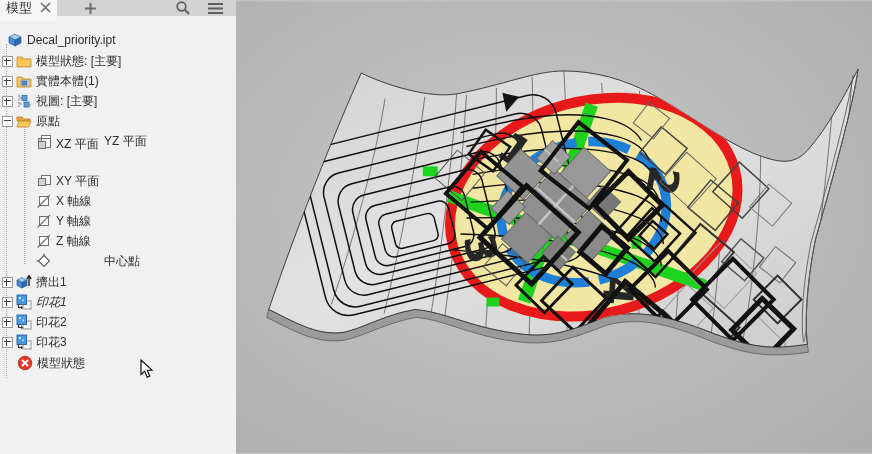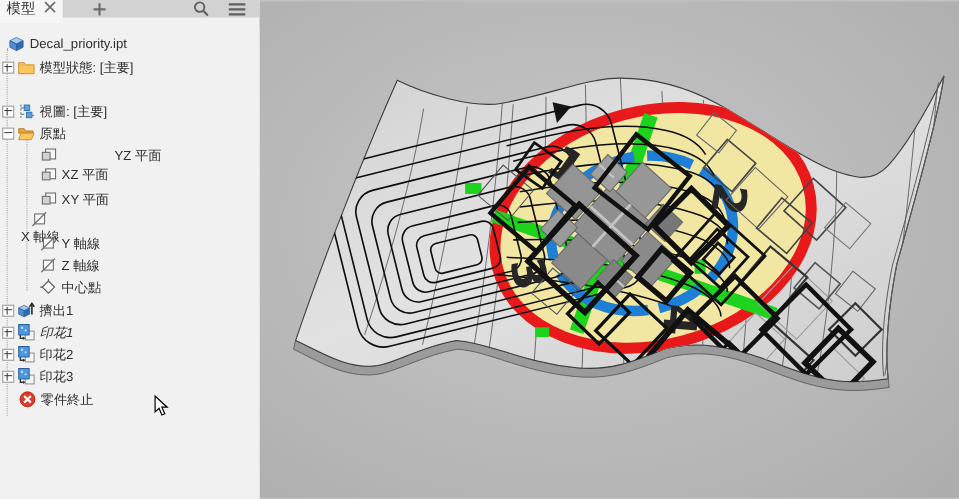--- a/index.html
+++ b/index.html
@@ -82,20 +82,32 @@
           <i class="h"></i>
           <i class="v"></i>
         </span>
       <svg class="icon16" viewBox="0 0 16 16">
         <path d="M1,4 h5 l1.5,2 H15 v8 H1 z" fill="#fbc75d" stroke="#c08a2e" stroke-width="0.8"></path>
         <path d="M1,6 H15" stroke="#e7ab45" stroke-width="0.8"></path>
       </svg>
       <span class="lbl">模型狀態: [主要]</span>
     </div>
 
+    <div class="row" style="top:45px;left:2px;">
+      <span class="expander">
+          <i class="h"></i>
+          <i class="v"></i>
+        </span>
+      <svg class="icon16" viewBox="0 0 16 16">
+        <path d="M1,4 h5 l1.5,2 H15 v8 H1 z" fill="#fbc75d" stroke="#c08a2e" stroke-width="0.8"></path>
+        <rect x="5" y="7" width="8" height="6" fill="#fff" stroke="#888" stroke-width="0.7"></rect>
+        <rect x="6" y="8" width="5" height="4" fill="#4d8dd6" stroke="#2d5c96" stroke-width="0.7"></rect>
+      </svg>
+      <span class="lbl">實體本體(1)</span>
+    </div>
 
     <div class="row" style="top:65px;left:2px;">
       <span class="expander">
           <i class="h"></i>
           <i class="v"></i>
         </span>
       <svg class="icon16" viewBox="0 0 16 16">
         <path d="M3,2 V14" stroke="#8a8a8a" stroke-width="1.2" stroke-dasharray="2 1.5"></path>
         <path d="M3,5 H6 M3,11 H6" stroke="#8a8a8a" stroke-width="1.2"></path>
         <rect x="6" y="2.5" width="5" height="5" fill="#5aa0e0" stroke="#2d6bb0" stroke-width="0.8"></rect>
@@ -116,36 +128,36 @@
       <span class="lbl">原點</span>
     </div>
 
     <div class="row" style="top:105px;left:33px;gap:48px;">
       <svg class="icon16" viewBox="0 0 16 16">
         <rect x="5.5" y="2.5" width="9" height="9" fill="#f7f7f7" stroke="#6f6f6f"></rect>
         <rect x="2.5" y="5.5" width="7" height="7" fill="#d2d2d2" stroke="#6f6f6f"></rect>
       </svg>
       <span class="lbl">YZ 平面</span>
     </div>
-    <div class="row" style="top:123px;left:33px;">
+    <div class="row" style="top:108px;left:33px;">
       <svg class="icon16" viewBox="0 0 16 16">
         <rect x="5.5" y="2.5" width="9" height="9" fill="#f7f7f7" stroke="#6f6f6f"></rect>
         <rect x="2.5" y="5.5" width="7" height="7" fill="#d2d2d2" stroke="#6f6f6f"></rect>
       </svg>
       <span class="lbl">XZ 平面</span>
     </div>
     <div class="row" style="top:145px;left:33px;">
       <svg class="icon16" viewBox="0 0 16 16">
         <rect x="5.5" y="2.5" width="9" height="9" fill="#f7f7f7" stroke="#6f6f6f"></rect>
         <rect x="2.5" y="5.5" width="7" height="7" fill="#d2d2d2" stroke="#6f6f6f"></rect>
       </svg>
       <span class="lbl">XY 平面</span>
     </div>
 
-    <div class="row" style="top:165px;left:15px;flex-direction:column;">
+    <div class="row" style="top:165px;left:33px;">
       <svg class="icon16" viewBox="0 0 16 16">
         <rect x="3.5" y="3.5" width="9" height="9" fill="#fdfdfd" stroke="#6f6f6f"></rect>
         <path d="M1.5,14.5 L14,2" stroke="#6f6f6f" stroke-width="1.1"></path>
       </svg>
       <span class="lbl">X 軸線</span>
     </div>
     <div class="row" style="top:185px;left:33px;">
       <svg class="icon16" viewBox="0 0 16 16">
         <rect x="3.5" y="3.5" width="9" height="9" fill="#fdfdfd" stroke="#6f6f6f"></rect>
         <path d="M1.5,14.5 L14,2" stroke="#6f6f6f" stroke-width="1.1"></path>
@@ -153,21 +165,21 @@
       <span class="lbl">Y 軸線</span>
     </div>
     <div class="row" style="top:205px;left:33px;">
       <svg class="icon16" viewBox="0 0 16 16">
         <rect x="3.5" y="3.5" width="9" height="9" fill="#fdfdfd" stroke="#6f6f6f"></rect>
         <path d="M1.5,14.5 L14,2" stroke="#6f6f6f" stroke-width="1.1"></path>
       </svg>
       <span class="lbl">Z 軸線</span>
     </div>
 
-    <div class="row" style="top:225px;left:33px;">
+    <div class="row" style="top:225px;left:33px;gap:48px;">
       <svg class="icon16" viewBox="0 0 16 16">
         <path d="M8,2.5 L13.5,8 L8,13.5 L2.5,8 Z" fill="#fdfdfd" stroke="#5c5c5c" stroke-width="1.1"></path>
         <path d="M0.5,8 H3 M8,0.5 V3" stroke="#5c5c5c" stroke-width="1"></path>
       </svg>
       <span class="lbl">中心點</span>
     </div>
 
     <div class="row" style="top:246px;left:2px;text-align:right;">
       <span class="expander">
           <i class="h"></i>
@@ -227,21 +239,21 @@
         <path d="M5,11.8 L7,13.5 L5,15.2" fill="#333" stroke="none"></path>
       </svg>
       <span class="lbl">印花3</span>
     </div>
 
     <div class="row" style="top:327px;left:14px;">
       <svg class="icon16" viewBox="0 0 16 16">
         <circle cx="8" cy="8" r="6.8" fill="#e23b2e" stroke="#a82114" stroke-width="0.8"></circle>
         <path d="M5,5 L11,11 M11,5 L5,11" stroke="#fff" stroke-width="2"></path>
       </svg>
-      <span class="lbl">零件終止</span>
+      <span class="lbl">模型狀態</span>
     </div>
 
     <div id="cursor">
       <svg width="14" height="20" viewBox="0 0 14 20">
         <path d="M1,1 L1,15.5 L4.6,12.2 L7.2,18.3 L9.8,17.1 L7.2,11.2 L12,11.2 Z" fill="#fff" stroke="#000" stroke-width="1.1"></path>
       </svg>
     </div>
   </div>
 </div>
 

